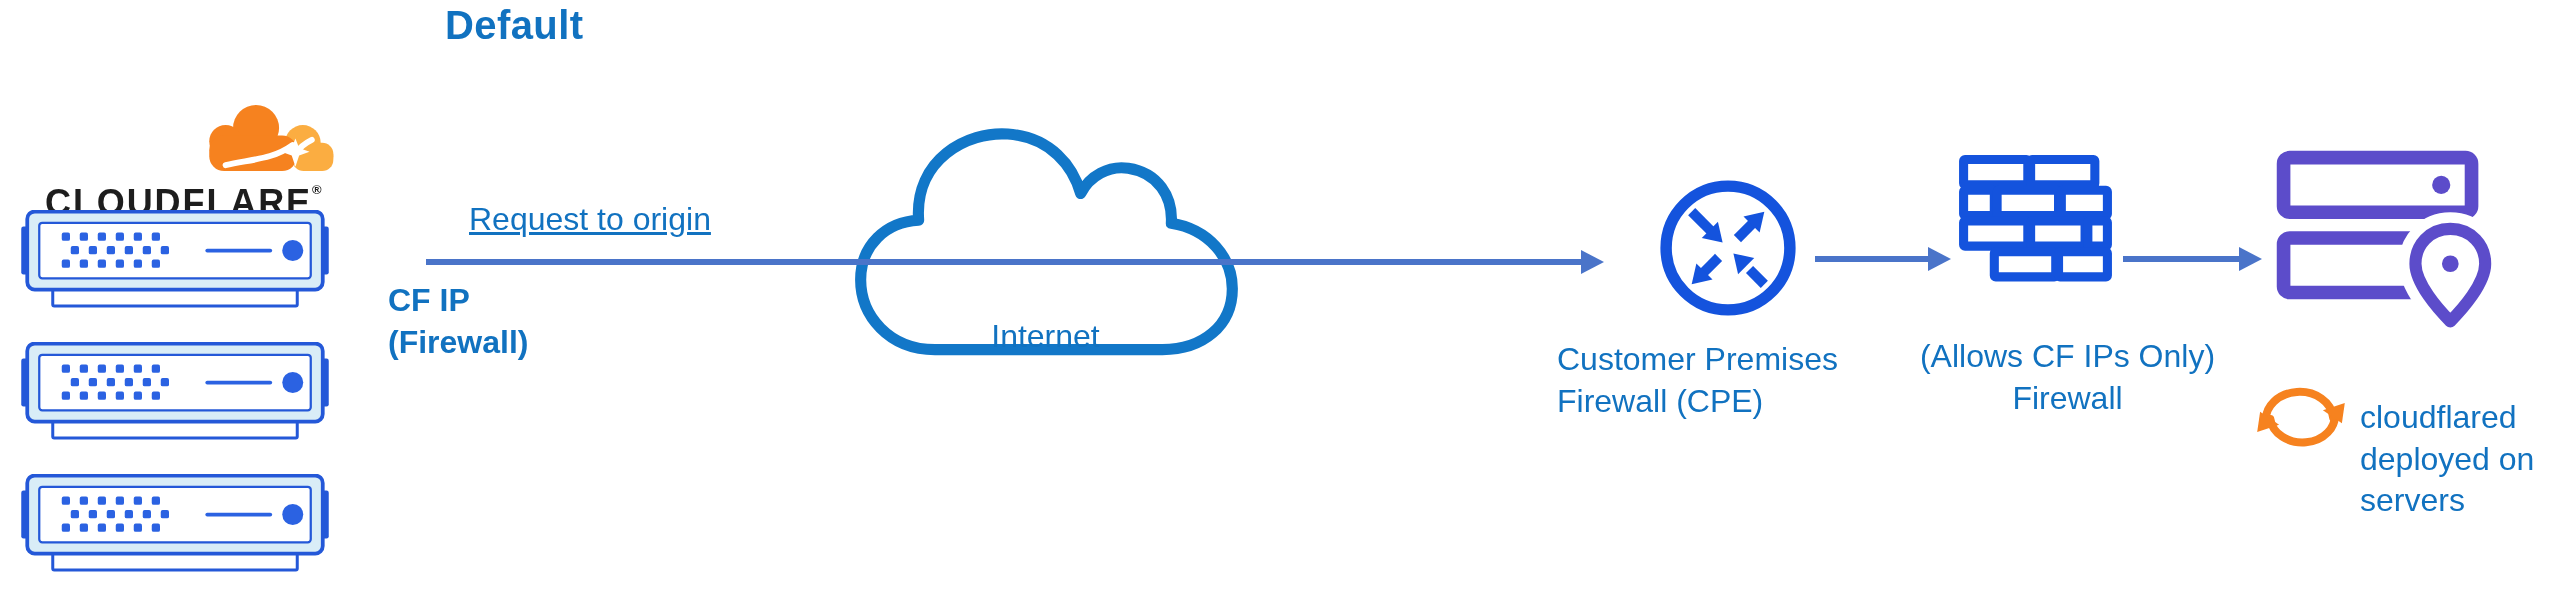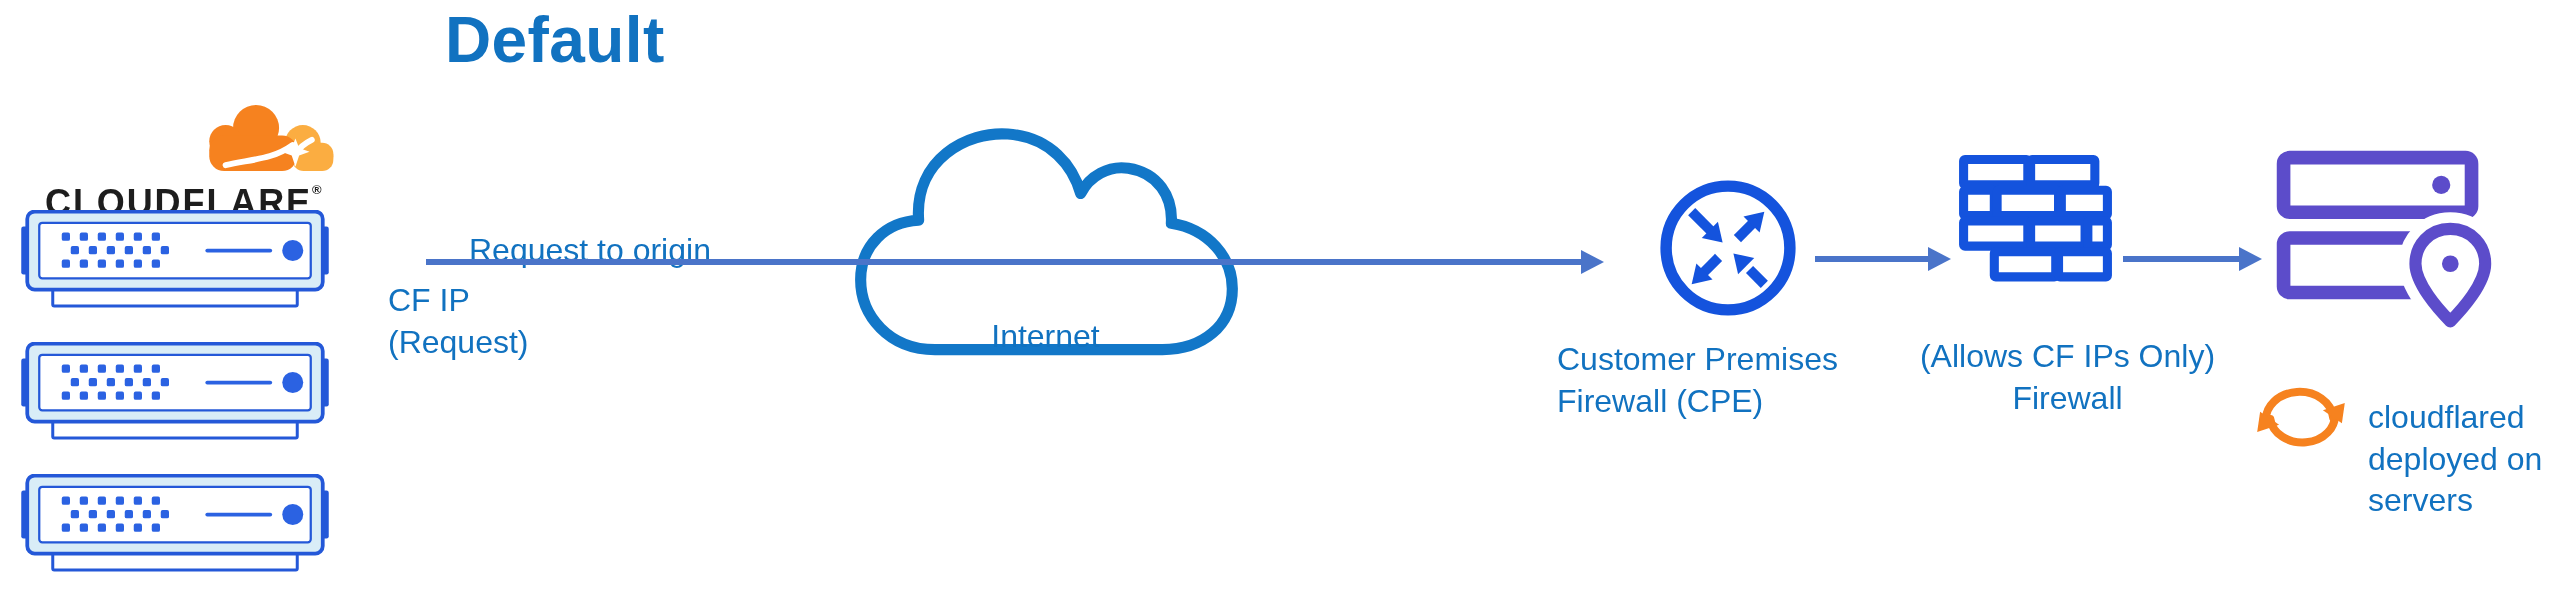--- a/index.html
+++ b/index.html
@@ -4,21 +4,21 @@
 <style>
   html,body{margin:0;padding:0;background:#ffffff;}
   .canvas{
     position:relative;width:2576px;height:614px;background:#ffffff;overflow:hidden;
     font-family:"Liberation Sans","DejaVu Sans",sans-serif;
   }
   .abs{position:absolute;}
 
   
   .title{
-    font-size:64px;font-weight:700;color:var(--title_blue);letter-spacing:0.4px;
+    font-size:40px;font-weight:700;color:var(--title_blue);letter-spacing:0.4px;
   }
   .lbl{color:var(--label_blue);font-size:32px;line-height:1.3;}
   .lbl-lg{color:var(--label_blue);font-size:32px;line-height:1.3;}
   .center{text-align:center;}
   .wordmark{
     font-size:36px;font-weight:800;color:var(--wordmark_black);letter-spacing:1.9px;
     white-space:nowrap;
   }
   .wordmark sup{font-size:13px;vertical-align:21px;letter-spacing:0;}
 
@@ -176,30 +176,30 @@
             <rect class="dot" x="126" y="66" width="11" height="11" rx="2.5"></rect>
             <rect class="dot" x="150" y="66" width="11" height="11" rx="2.5"></rect>
             <rect class="dot" x="174" y="66" width="11" height="11" rx="2.5"></rect>
         </g>
         <line class="vent" x1="248" y1="54" x2="332" y2="54"></line>
         <circle class="led" cx="362" cy="54" r="14"></circle>
       </svg>
     </div>
   </div>
 
-  <div class="abs lbl" style="left:469px;top:230px;">Request to origin</div>
+  <div class="abs lbl" style="left:469px;top:199px;text-decoration:underline;">Request to origin</div>
 
   <div class="arrow" style="left:426px;top:250px;width:1178px;">
     <div class="shaft"></div>
     <div class="head"></div>
   </div>
 
-  <div class="abs lbl" style="left:388px;top:280px;">
+  <div class="abs lbl" style="left:388px;top:280px;font-weight:bold;">
     <div>CF IP</div>
-    <div>(Request)</div>
+    <div>(Firewall)</div>
   </div>
 
   <svg class="abs inet" style="left:822px;top:110px;z-index:1;" width="446" height="257" viewBox="0 0 600 345">
     <path d="M152,322
              C90,322 52,276 52,228
              C52,182 86,150 130,148
              C124,66 196,28 250,32
              C308,36 338,76 348,112
              C360,88 386,74 412,78
              C452,84 472,116 470,152
@@ -261,16 +261,16 @@
       <circle class="dot" cx="230" cy="150" r="11"></circle>
     </g>
   </svg>
 
   <svg class="abs sync" style="left:2255px;top:381px;" width="92" height="73" viewBox="0 0 124 100">
     <path class="arc" d="M14,56 A46,38 0 0 1 106,50"></path>
     <path class="arc" d="M108,44 A44,36 0 0 1 20,52"></path>
     <polygon class="hd" points="2,70 6,42 32,60"></polygon>
     <polygon class="hd" points="122,30 118,58 92,40"></polygon>
   </svg>
-  <div class="abs lbl-lg" style="left:2360px;top:397px;width:204px;margin-left:8px;">cloudflared deployed on servers</div>
+  <div class="abs lbl-lg" style="left:2360px;top:397px;width:204px;">cloudflared deployed on servers</div>
 
 </div>
 
 
 </body></html>

